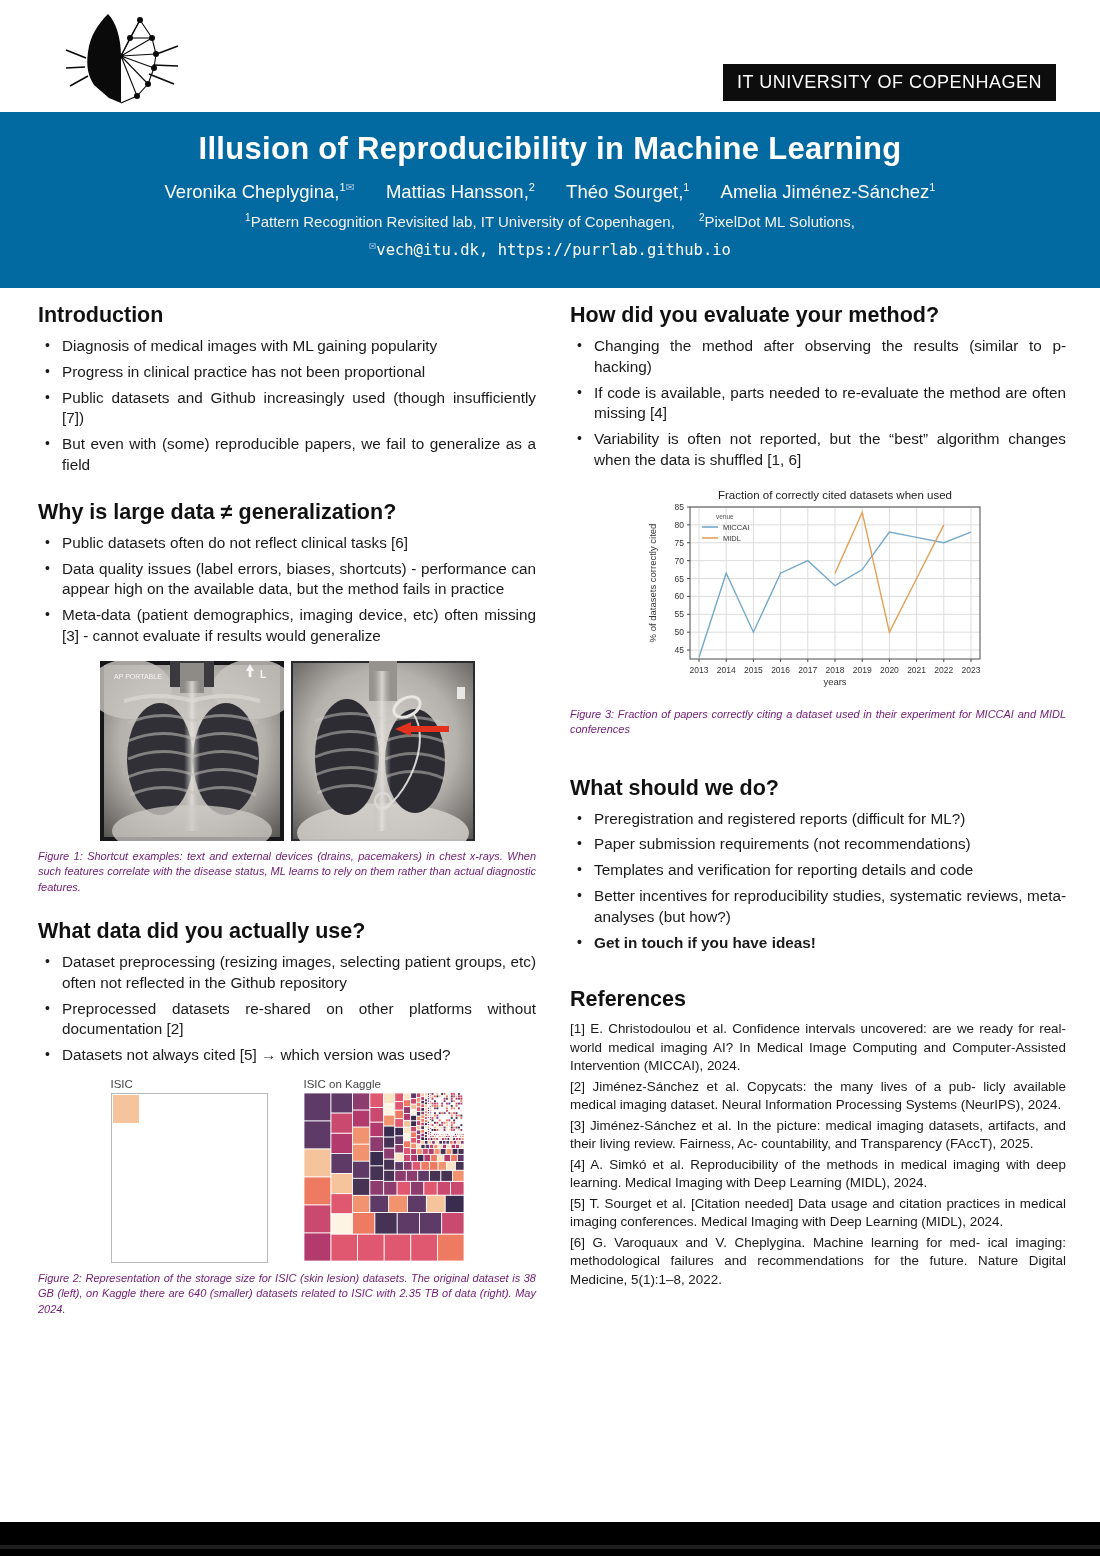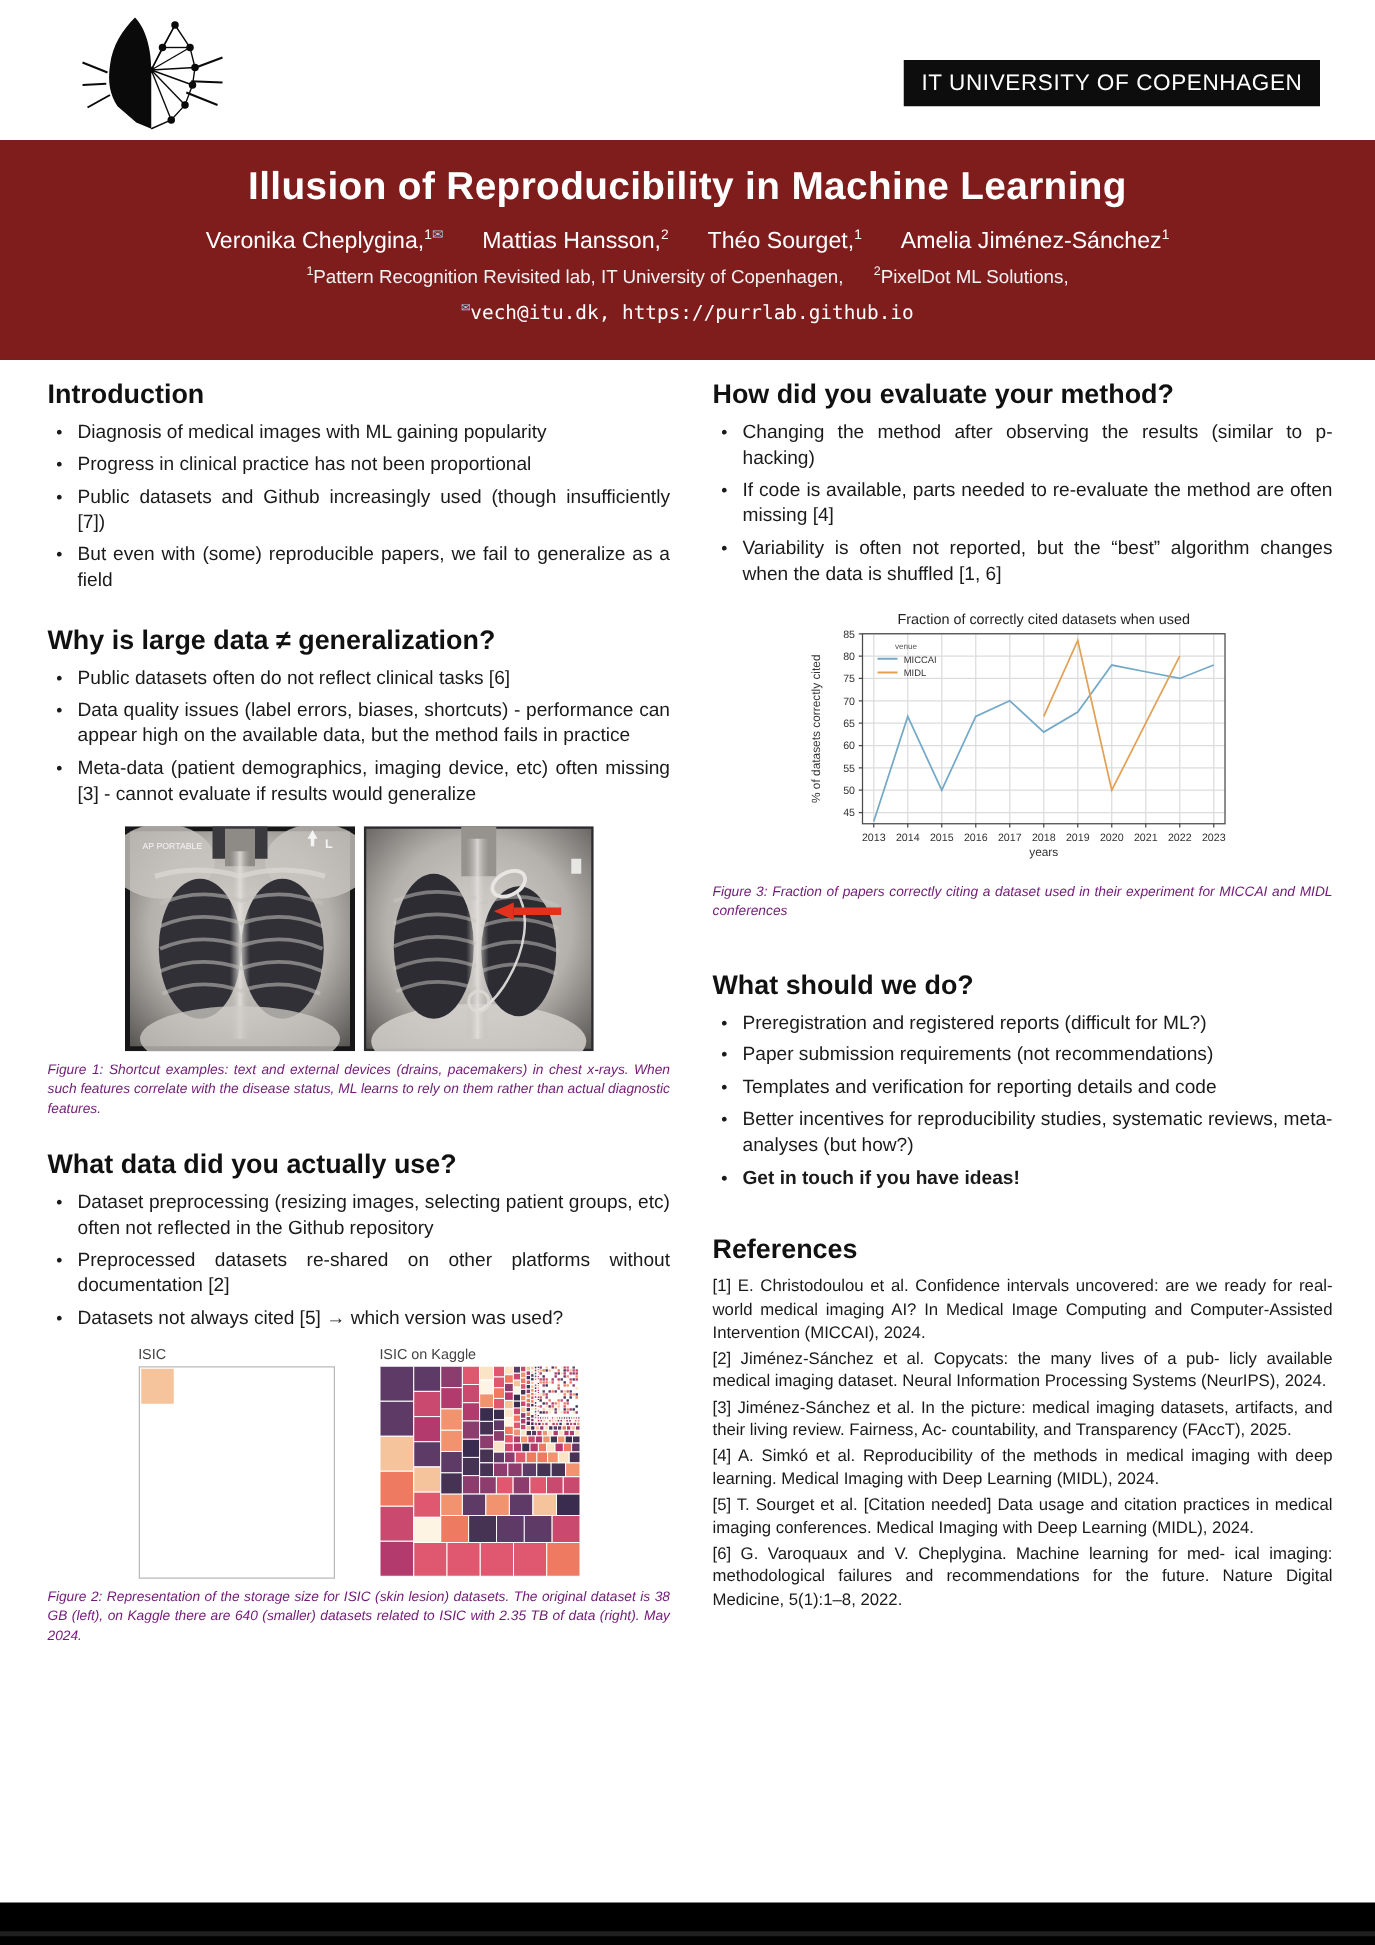--- a/index.html
+++ b/index.html
@@ -2,25 +2,25 @@
 <html><head>
 <meta charset="utf-8">
 <style>
   html,body{margin:0;padding:0;background:#888;}
   .page{position:relative;width:1100px;height:1556px;background:#ffffff;margin:0 auto;
         font-family:"Liberation Sans",sans-serif;color:#1a1a1a;overflow:hidden;}
 
   
   .topband{position:relative;height:112px;background:#fff;}
   .logo{position:absolute;left:44px;top:8px;width:160px;height:100px;}
-  .uni-badge{position:absolute;right:44px;top:48px;background:#0d0d0d;color:#fff;
+  .uni-badge{position:absolute;right:44px;top:64px;background:#0d0d0d;color:#fff;
              font-size:18px;letter-spacing:.5px;padding:8px 14px;font-weight:400;}
 
   
-  .header{position:relative;height:175px;background:#7f1d1d;color:#fff;text-align:center;
+  .header{position:relative;height:175px;background:#0369a1;color:#fff;text-align:center;
           padding-top:1px;}
   .poster-title{font-size:31px;font-weight:700;margin-top:18px;letter-spacing:.3px;}
   .authors{margin-top:14px;font-size:18.5px;}
   .author{margin:0 13px;white-space:nowrap;}
   .author sup{font-size:11px;}
   .env{color:#a9c7e8;font-size:11px;vertical-align:super;}
   .affils{margin-top:9px;font-size:15px;color:#f2f2f2;}
   .affil{margin:0 10px;}
   .affil sup{font-size:10px;}
   .contact{margin-top:8px;font-size:15.5px;font-family:"DejaVu Sans Mono",monospace;}

